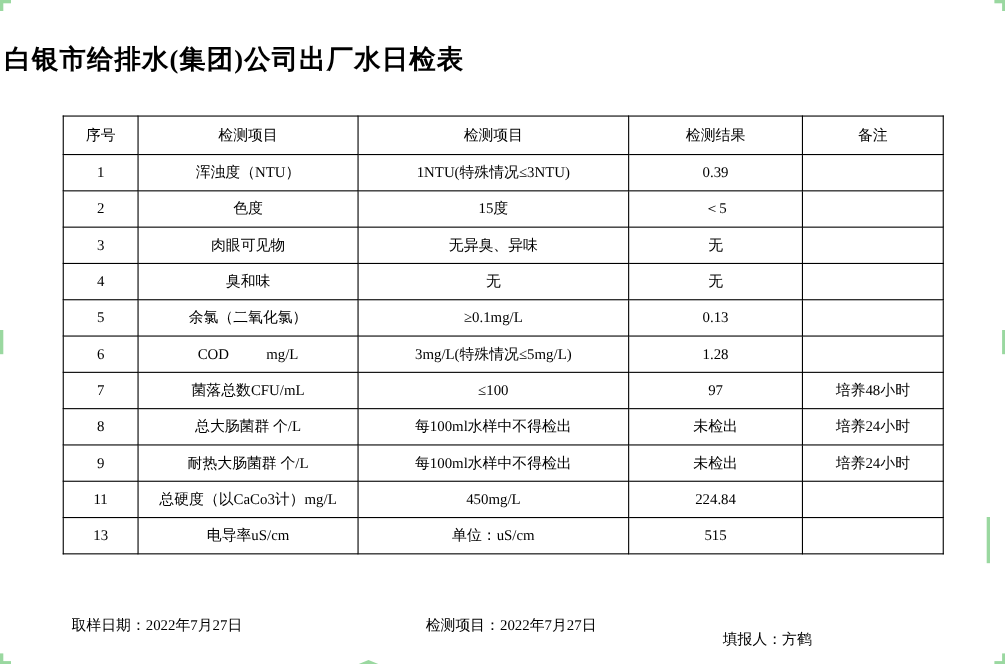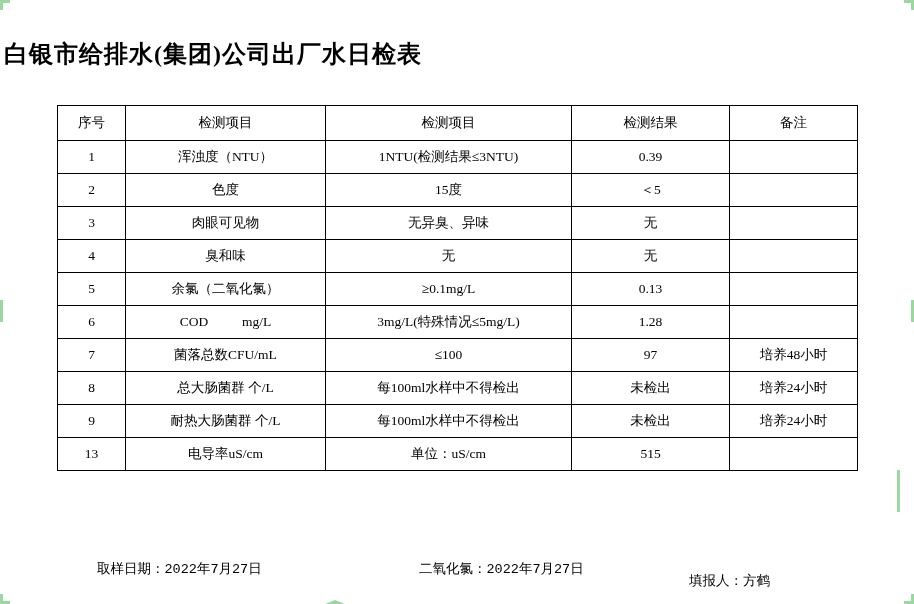--- a/index.html
+++ b/index.html
@@ -86,22 +86,21 @@
     text-align: right;
   }
 
   .footer {
     position: absolute;
     left: 57px;
     top: 556px;
     width: 800px;
     height: 30px;
     font-size: 13.5px;
-    font-family: Liberation Mono, monospace;
-    margin-left: 32px;
+    font-family: Liberation Serif, serif;
   }
   .footer .f-sample {
     position: absolute;
     left: 8px; top: 4px;
   }
   .footer .f-test {
     position: absolute;
     left: 330px; top: 4px;
   }
   .footer .f-reporter {
@@ -143,21 +142,21 @@
         <td>检测项目</td>
         <td>检测项目</td>
         <td>检测结果</td>
         <td>备注</td>
       </tr>
     </thead>
     <tbody>
       <tr>
         <td>1</td>
         <td>浑浊度（NTU）</td>
-        <td>1NTU(检测结果≤3NTU)</td>
+        <td>1NTU(特殊情况≤3NTU)</td>
         <td>0.39</td>
         <td></td>
       </tr>
       <tr>
         <td>2</td>
         <td>色度</td>
         <td>15度</td>
         <td>＜5</td>
         <td></td>
       </tr>
@@ -204,28 +203,35 @@
         <td>培养24小时</td>
       </tr>
       <tr>
         <td>9</td>
         <td>耐热大肠菌群 个/L</td>
         <td>每100ml水样中不得检出</td>
         <td>未检出</td>
         <td>培养24小时</td>
       </tr>
       <tr>
+        <td>11</td>
+        <td>总硬度（以CaCo3计）mg/L</td>
+        <td>450mg/L</td>
+        <td>224.84</td>
+        <td></td>
+      </tr>
+      <tr>
         <td>13</td>
         <td>电导率uS/cm</td>
         <td>单位：uS/cm</td>
         <td>515</td>
         <td></td>
       </tr>
     </tbody>
   </table>
 
   <div class="footer">
     <span class="f-sample">取样日期：2022年7月27日</span>
-    <span class="f-test">二氧化氯：2022年7月27日</span>
+    <span class="f-test">检测项目：2022年7月27日</span>
     <span class="f-reporter">填报人：方鹤</span>
   </div>
 
 </div>
 
 </body></html>

